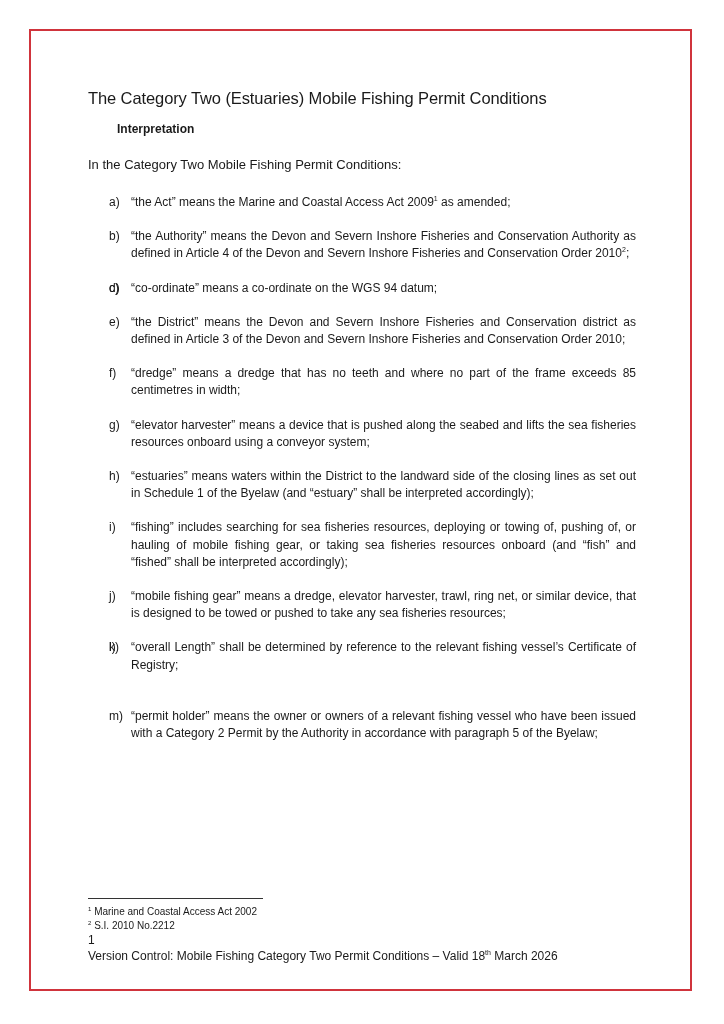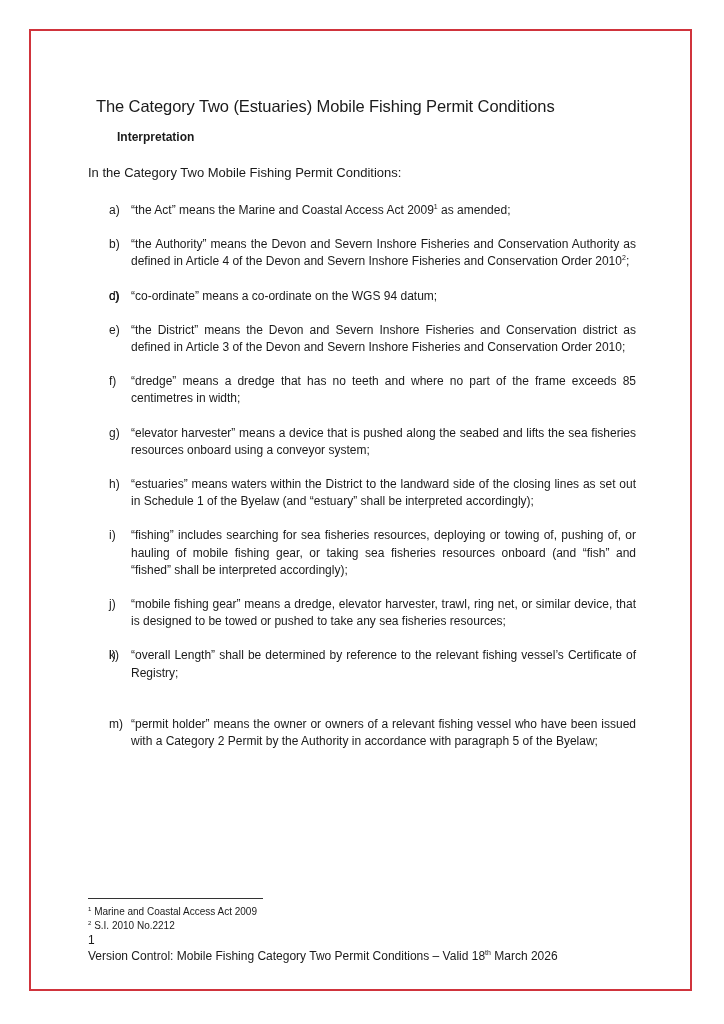--- a/index.html
+++ b/index.html
@@ -26,21 +26,21 @@
   }
   .content {
     position: absolute;
     left: 88px;
     top: 88px;
     width: 548px;
   }
   .doc-title {
     font-size: 16.5px;
     line-height: 20px;
-    margin: 8px;
+    margin: 0;
     font-weight: normal;
     letter-spacing: -0.1px;
   }
   .section-heading {
     font-size: 12px;
     font-weight: bold;
     margin: 14px 0 0 0;
     line-height: 14px;
     padding-left: 29px;
   }
@@ -166,20 +166,20 @@
     <li class="def-item">
       <span class="def-label">m)</span>
       <span>“permit holder” means the owner or owners of a relevant fishing vessel who have been issued with a Category 2 Permit by the Authority in accordance with paragraph 5 of the Byelaw;</span>
     </li>
   </ol>
 </div>
 
 <div class="footnote-rule"></div>
 
 <div class="footnotes">
-  <div><sup>1</sup> <span>Marine and Coastal Access Act 2009</span></div>
+  <div><sup>1</sup> <span>Marine and Coastal Access Act 2002</span></div>
   <div><sup>2</sup> <span>S.I. 2010 No.2212</span></div>
 </div>
 
 <div class="footer">
   <div>1</div>
   <div><span>Version Control: Mobile Fishing Category Two Permit Conditions – Valid 18</span><sup>th</sup><span> March 2026</span></div>
 </div>
 
 </body></html>

